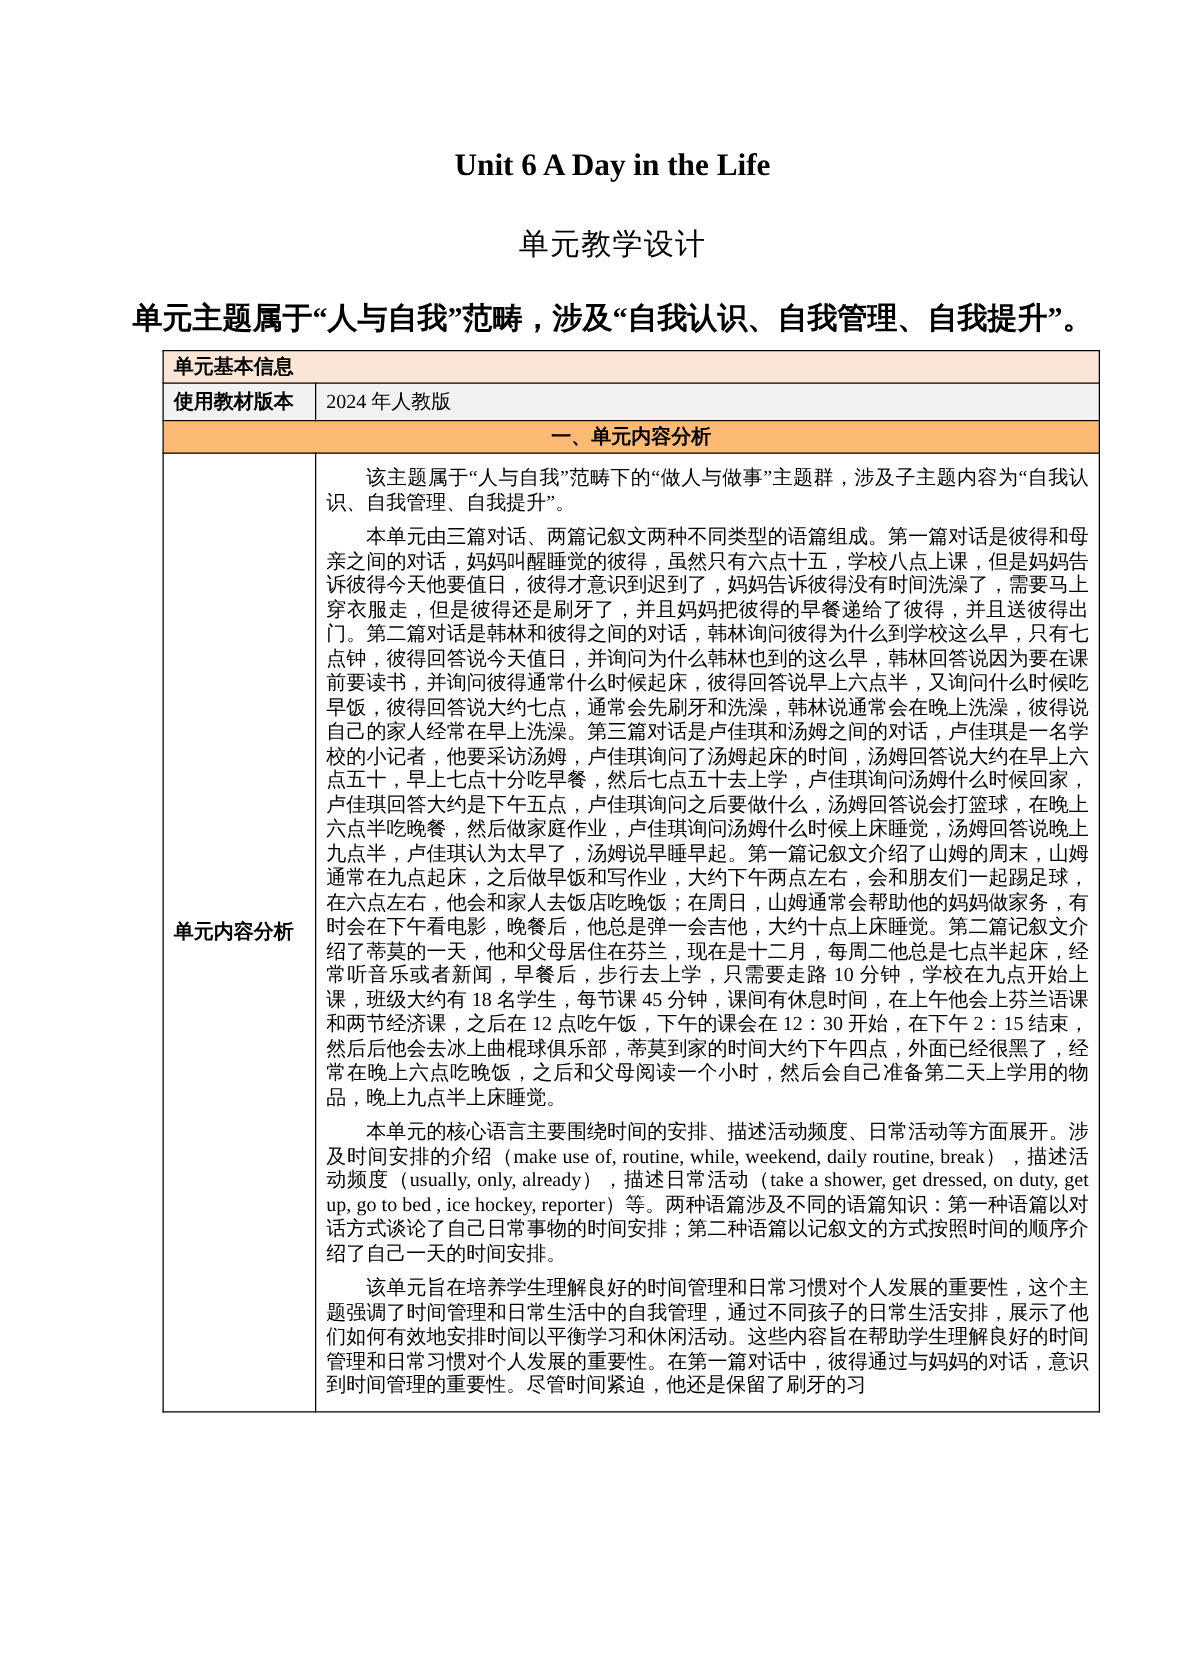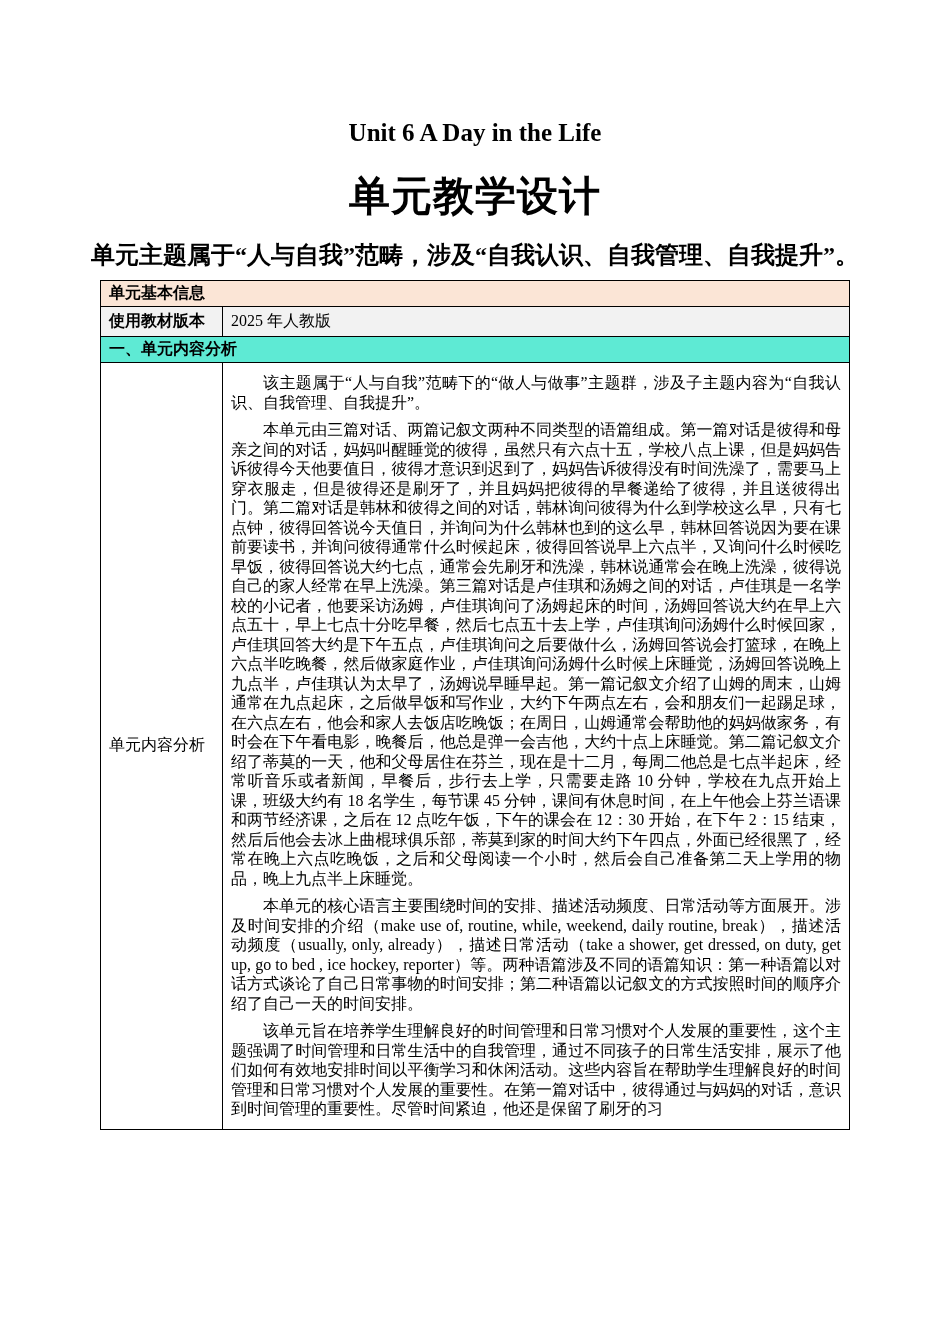--- a/index.html
+++ b/index.html
@@ -10,32 +10,33 @@
     font-family: "Liberation Serif", "DejaVu Serif", serif;
   }
   .page {
     position: relative;
     width: 950px;
     height: 1344px;
     margin: 0 auto;
     background: #ffffff;
     overflow: hidden;
     padding-top: 118px;
+    padding-left: 30px;
   }
   .title-en {
     text-align: center;
     font-weight: bold;
     font-size: 25px;
     line-height: 30px;
     font-family: "Liberation Serif", serif;
   }
   .title-zh {
     text-align: center;
-    font-weight: bold;
-    font-size: 41px;
+    font-weight: normal;
+    font-size: 24px;
     line-height: 36px;
     margin-top: 30px;
     letter-spacing: 1px;
   }
   .theme {
     text-align: center;
     font-weight: bold;
     font-size: 24px;
     line-height: 22px;
     margin-top: 30px;
@@ -52,31 +53,31 @@
     font-size: 16px;
     vertical-align: middle;
   }
   col.c1 { width: 122px; }
   .sec-cell {
     font-weight: bold;
     height: 24px;
     font-size: 16px;
   }
   .peach { background: #FBE5D6; text-align: left; }
-  .green  { background: #5eead4; height: 26px; }
+  .green  { background: #fdba74; text-align: center; height: 26px; }
   tr.shaded td { background: #F2F2F2; }
   td.label {
     font-weight: bold;
     height: 30px;
     margin-left: 36px;
   }
   td.bq-label { font-family: "Liberation Serif", serif; }
   td.analysis-label {
     vertical-align: middle;
-    font-weight: normal;
+    font-weight: bold;
   }
   td.analysis-cell {
     height: 657px;
     vertical-align: top;
     padding: 2px 9px;
   }
   .analysis-inner {
     height: 100%;
     overflow: hidden;
   }
@@ -105,21 +106,21 @@
         <col class="c2">
       </colgroup>
     <tbody>
 
       <tr>
         <td colspan="2" class="sec-cell peach">单元基本信息</td>
       </tr>
 
       <tr class="shaded">
         <td class="label">使用教材版本</td>
-        <td class="value">2025 年人教版</td>
+        <td class="value">2024 年人教版</td>
       </tr>
 
 
 
       <tr>
         <td colspan="2" class="sec-cell green">一、单元内容分析</td>
       </tr>
 
 
       <tr>

